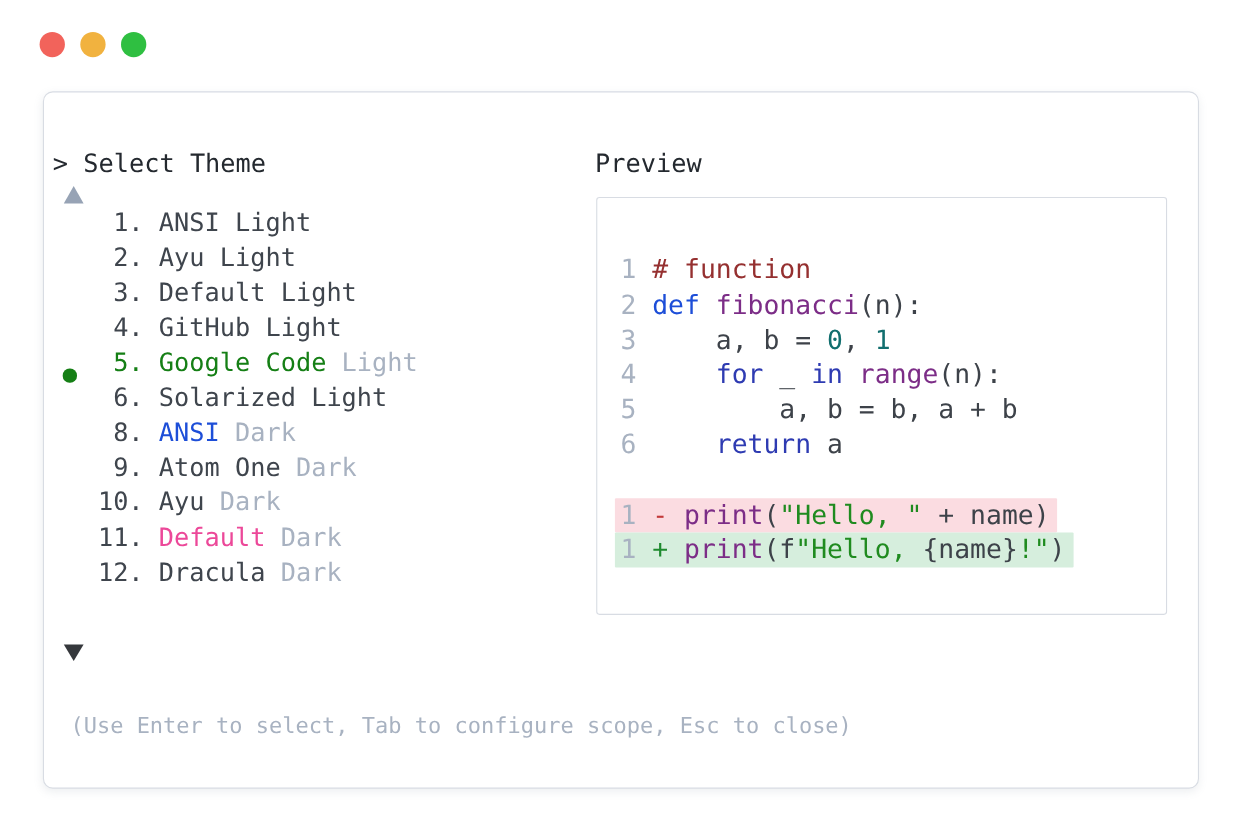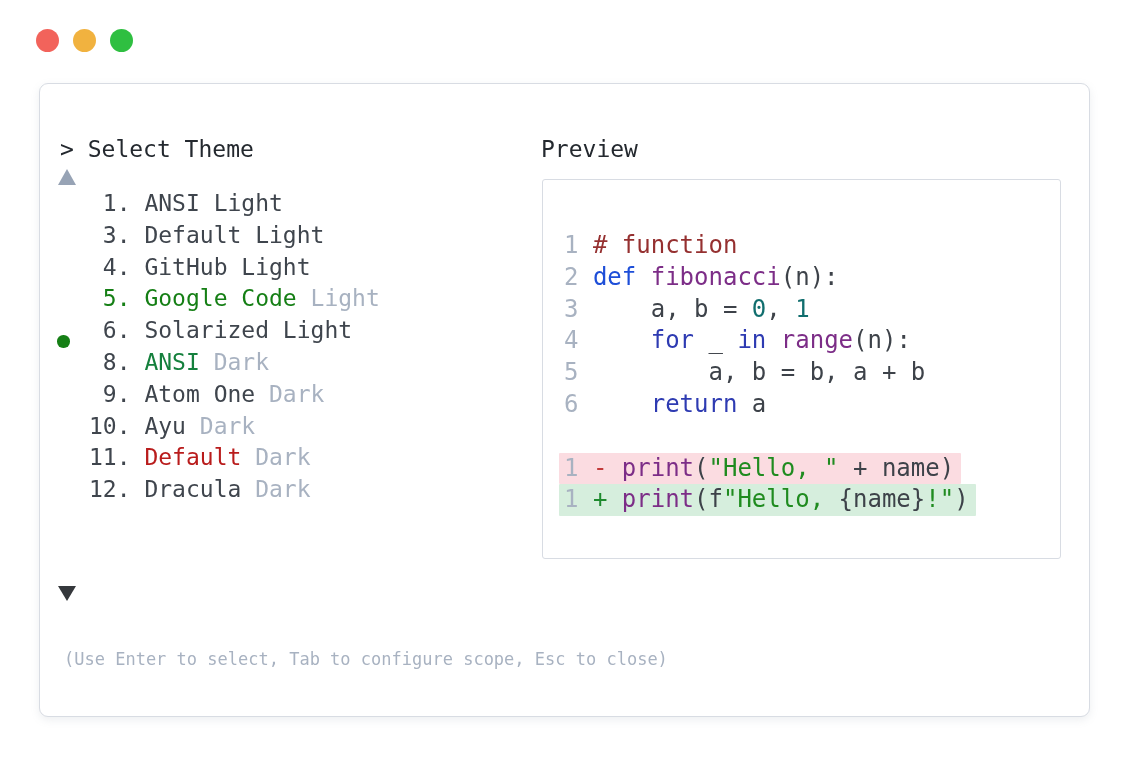--- a/index.html
+++ b/index.html
@@ -18,21 +18,21 @@
   
   .panel{
     position:absolute;left:39px;top:83px;width:1051px;height:634px;
     box-sizing:border-box;background:#fff;
     border:1.5px solid var(--border);border-radius:9px;
     box-shadow:0 3px 8px rgba(130,140,155,0.14);
   }
   .panel *{box-sizing:border-box;}
 
   .prompt{
-    position:absolute;left:20px;top:49px;
+    position:absolute;left:8px;top:49px;
     font-size:23px;line-height:32px;color:var(--prompt-text);white-space:pre;text-align:right;
   }
   .arrow-up{
     position:absolute;left:18px;top:85px;width:0;height:0;
     border-left:9.5px solid transparent;border-right:9.5px solid transparent;
     border-bottom:16px solid var(--arrow-up);
   }
   .arrow-down{
     position:absolute;left:18px;top:502px;width:0;height:0;
     border-left:9px solid transparent;border-right:9px solid transparent;
@@ -42,21 +42,21 @@
   .list-row{
     font-size:23px;line-height:31.8px;height:31.8px;white-space:pre;
     cursor:default;
   }
   .sel-dot{
     position:absolute;left:17px;top:251px;width:12.5px;height:12.5px;
     border-radius:50%;background:var(--selected-green);
   }
   .hint{
     position:absolute;left:24px;top:559px;
-    font-size:17px;line-height:32px;color:var(--muted);white-space:pre;
+    font-size:20px;line-height:32px;color:var(--muted);white-space:pre;
   }
 
   
   .preview-label{
     position:absolute;left:501px;top:49px;
     font-size:23px;line-height:32px;color:var(--prompt-text);
   }
   .preview-box{
     position:absolute;left:502px;top:95px;width:519px;height:380px;
     border:1.5px solid var(--border);border-radius:3px;background:#fff;
@@ -78,28 +78,29 @@
   <div class="light yellow"></div>
   <div class="light green"></div>
 </div>
 
 <div class="panel">
   <div class="prompt">&gt; Select Theme</div>
   <div class="arrow-up"></div>
   <div class="sel-dot"></div>
   <div class="theme-list">
       <div class="list-row"><span style="color: rgb(63, 69, 77);"> 1. </span><span style="color: rgb(63, 69, 77);">ANSI Light</span></div>
+      <div class="list-row"><span style="color: rgb(63, 69, 77);"> 2. </span><span style="color: rgb(63, 69, 77);">Ayu Light</span></div>
       <div class="list-row"><span style="color: rgb(63, 69, 77);"> 3. </span><span style="color: rgb(63, 69, 77);">Default Light</span></div>
       <div class="list-row"><span style="color: rgb(63, 69, 77);"> 4. </span><span style="color: rgb(63, 69, 77);">GitHub Light</span></div>
       <div class="list-row"><span style="color: rgb(21, 127, 21);"> 5. </span><span style="color: rgb(21, 127, 21);">Google Code</span><span style="color: rgb(168, 178, 193);"> Light</span></div>
       <div class="list-row"><span style="color: rgb(63, 69, 77);"> 6. </span><span style="color: rgb(63, 69, 77);">Solarized Light</span></div>
-      <div class="list-row"><span style="color: rgb(63, 69, 77);"> 8. </span><span style="color: #15803d;">ANSI</span><span style="color: rgb(168, 178, 193);"> Dark</span></div>
+      <div class="list-row"><span style="color: rgb(63, 69, 77);"> 8. </span><span style="color: #1d4ed8;">ANSI</span><span style="color: rgb(168, 178, 193);"> Dark</span></div>
       <div class="list-row"><span style="color: rgb(63, 69, 77);"> 9. </span><span style="color: rgb(63, 69, 77);">Atom One</span><span style="color: rgb(168, 178, 193);"> Dark</span></div>
       <div class="list-row"><span style="color: rgb(63, 69, 77);">10. </span><span style="color: rgb(63, 69, 77);">Ayu</span><span style="color: rgb(168, 178, 193);"> Dark</span></div>
-      <div class="list-row"><span style="color: rgb(63, 69, 77);">11. </span><span style="color: #b91c1c;">Default</span><span style="color: rgb(168, 178, 193);"> Dark</span></div>
+      <div class="list-row"><span style="color: rgb(63, 69, 77);">11. </span><span style="color: #ec4899;">Default</span><span style="color: rgb(168, 178, 193);"> Dark</span></div>
       <div class="list-row"><span style="color: rgb(63, 69, 77);">12. </span><span style="color: rgb(63, 69, 77);">Dracula</span><span style="color: rgb(168, 178, 193);"> Dark</span></div>
     </div>
   <div class="arrow-down"></div>
   <div class="hint">(Use Enter to select, Tab to configure scope, Esc to close)</div>
 
   <div class="preview-label">Preview</div>
   <div class="preview-box">
     <div class="code-block">
         <div class="code-line"><span><span style="color: rgb(168, 178, 193);">1 </span><span style="color: rgb(149, 48, 48);"># function</span></span></div>
         <div class="code-line"><span><span style="color: rgb(168, 178, 193);">2 </span><span style="color: #1d4ed8;">def</span><span style="color: rgb(61, 66, 73);"> </span><span style="color: rgb(124, 45, 135);">fibonacci</span><span style="color: rgb(61, 66, 73);">(n):</span></span></div>

